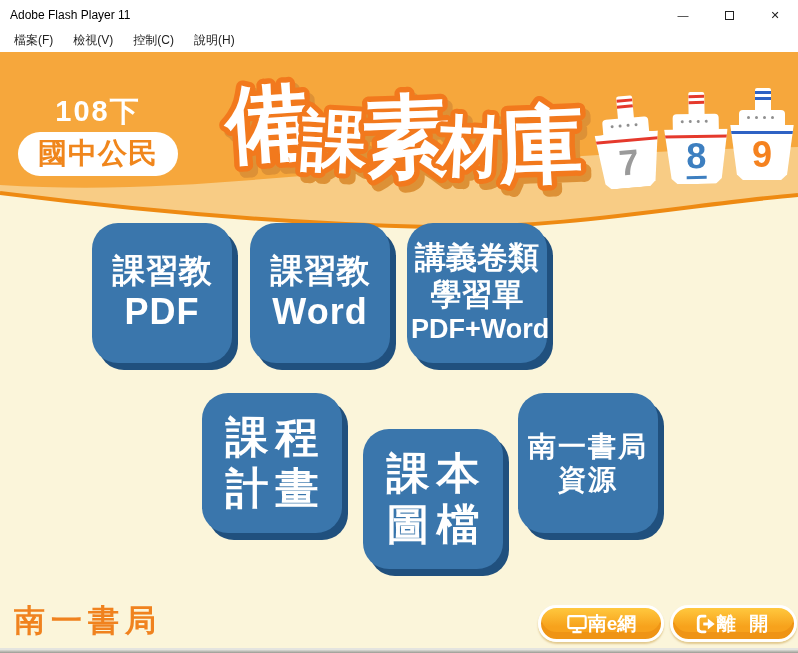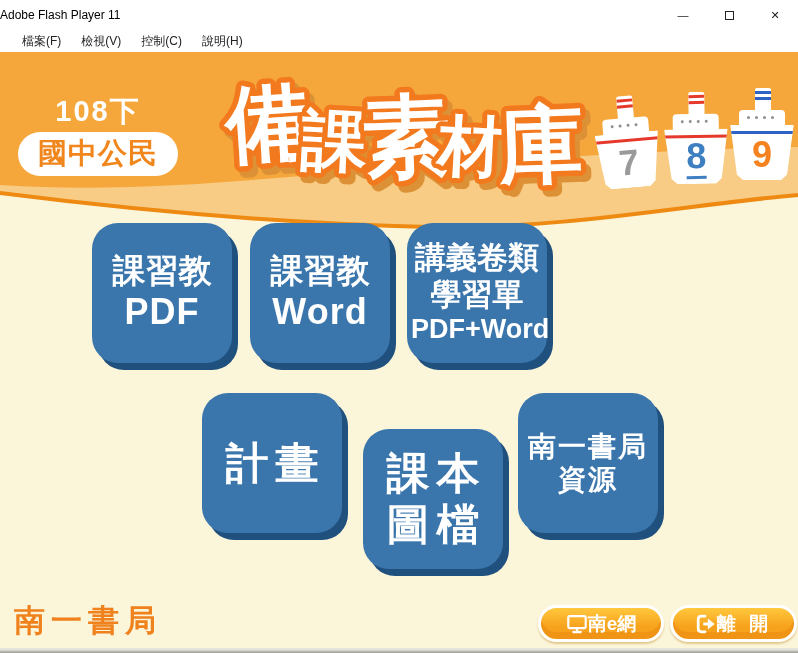--- a/index.html
+++ b/index.html
@@ -2,27 +2,27 @@
 <html><head>
 <meta charset="utf-8">
 <style>
   * { margin:0; padding:0; box-sizing:border-box; }
   html,body { width:798px; }
   body { font-family:"Liberation Sans","DejaVu Sans",sans-serif; background:#fff; }
   .window { width:798px; height:653px; display:flex; flex-direction:column; overflow:hidden; position:relative; }
 
   
   .titlebar { height:30px; background:#ffffff; display:flex; align-items:center; flex:0 0 auto; }
-  .titlebar-text { font-size:12px; color:#000; flex:1; }
+  .titlebar-text { font-size:12px; color:#000; padding-left:10px; flex:1; }
   .win-controls { display:flex; height:100%; }
   .win-btn { width:46px; height:100%; display:flex; align-items:center; justify-content:center; font-size:11px; color:#222; cursor:default; }
   .max-glyph { width:9px; height:9px; border:1px solid #222; display:block; }
 
   
-  .menubar { height:22px; background:#ffffff; display:flex; align-items:center; padding-left:16px; flex:0 0 auto; }
+  .menubar { height:22px; background:#ffffff; display:flex; align-items:flex-start; padding-left:8px; flex:0 0 auto; }
   .menu-item { font-size:12px; color:#222; padding:2px 6px; margin-right:8px; }
 
   
   .stage { position:relative; height:596px; background:#fbf5da; flex:0 0 auto; overflow:hidden; }
   .waves { position:absolute; left:0; top:0; width:798px; height:200px; pointer-events:none; }
 
   
   .semester { position:absolute; left:30px; top:40px; width:136px; text-align:center;
               font-size:29px; font-weight:bold; color:#ffffff; letter-spacing:2px; }
   .subject-pill { position:absolute; left:18px; top:80px; width:160px; height:44px; background:#ffffff;
@@ -207,20 +207,21 @@
     <div class="big-btn" id="btn-1">
       <span class="bl bl-cjk-md">課習教</span>
       <span class="bl bl-latin-lg">Word</span>
     </div>
     <div class="big-btn" id="btn-2">
       <span class="bl bl-cjk-sm">講義卷類</span>
       <span class="bl bl-cjk-sm">學習單</span>
       <span class="bl bl-latin-sm">PDF+Word</span>
     </div>
     <div class="big-btn" id="btn-3">
+      <span class="bl bl-cjk-xl">課程</span>
       <span class="bl bl-cjk-xl">計畫</span>
     </div>
     <div class="big-btn" id="btn-4">
       <span class="bl bl-cjk-xl">課本</span>
       <span class="bl bl-cjk-xl">圖檔</span>
     </div>
     <div class="big-btn" id="btn-5">
       <span class="bl bl-cjk-aid">南一書局</span>
       <span class="bl bl-cjk-aid">資源</span>
     </div>

